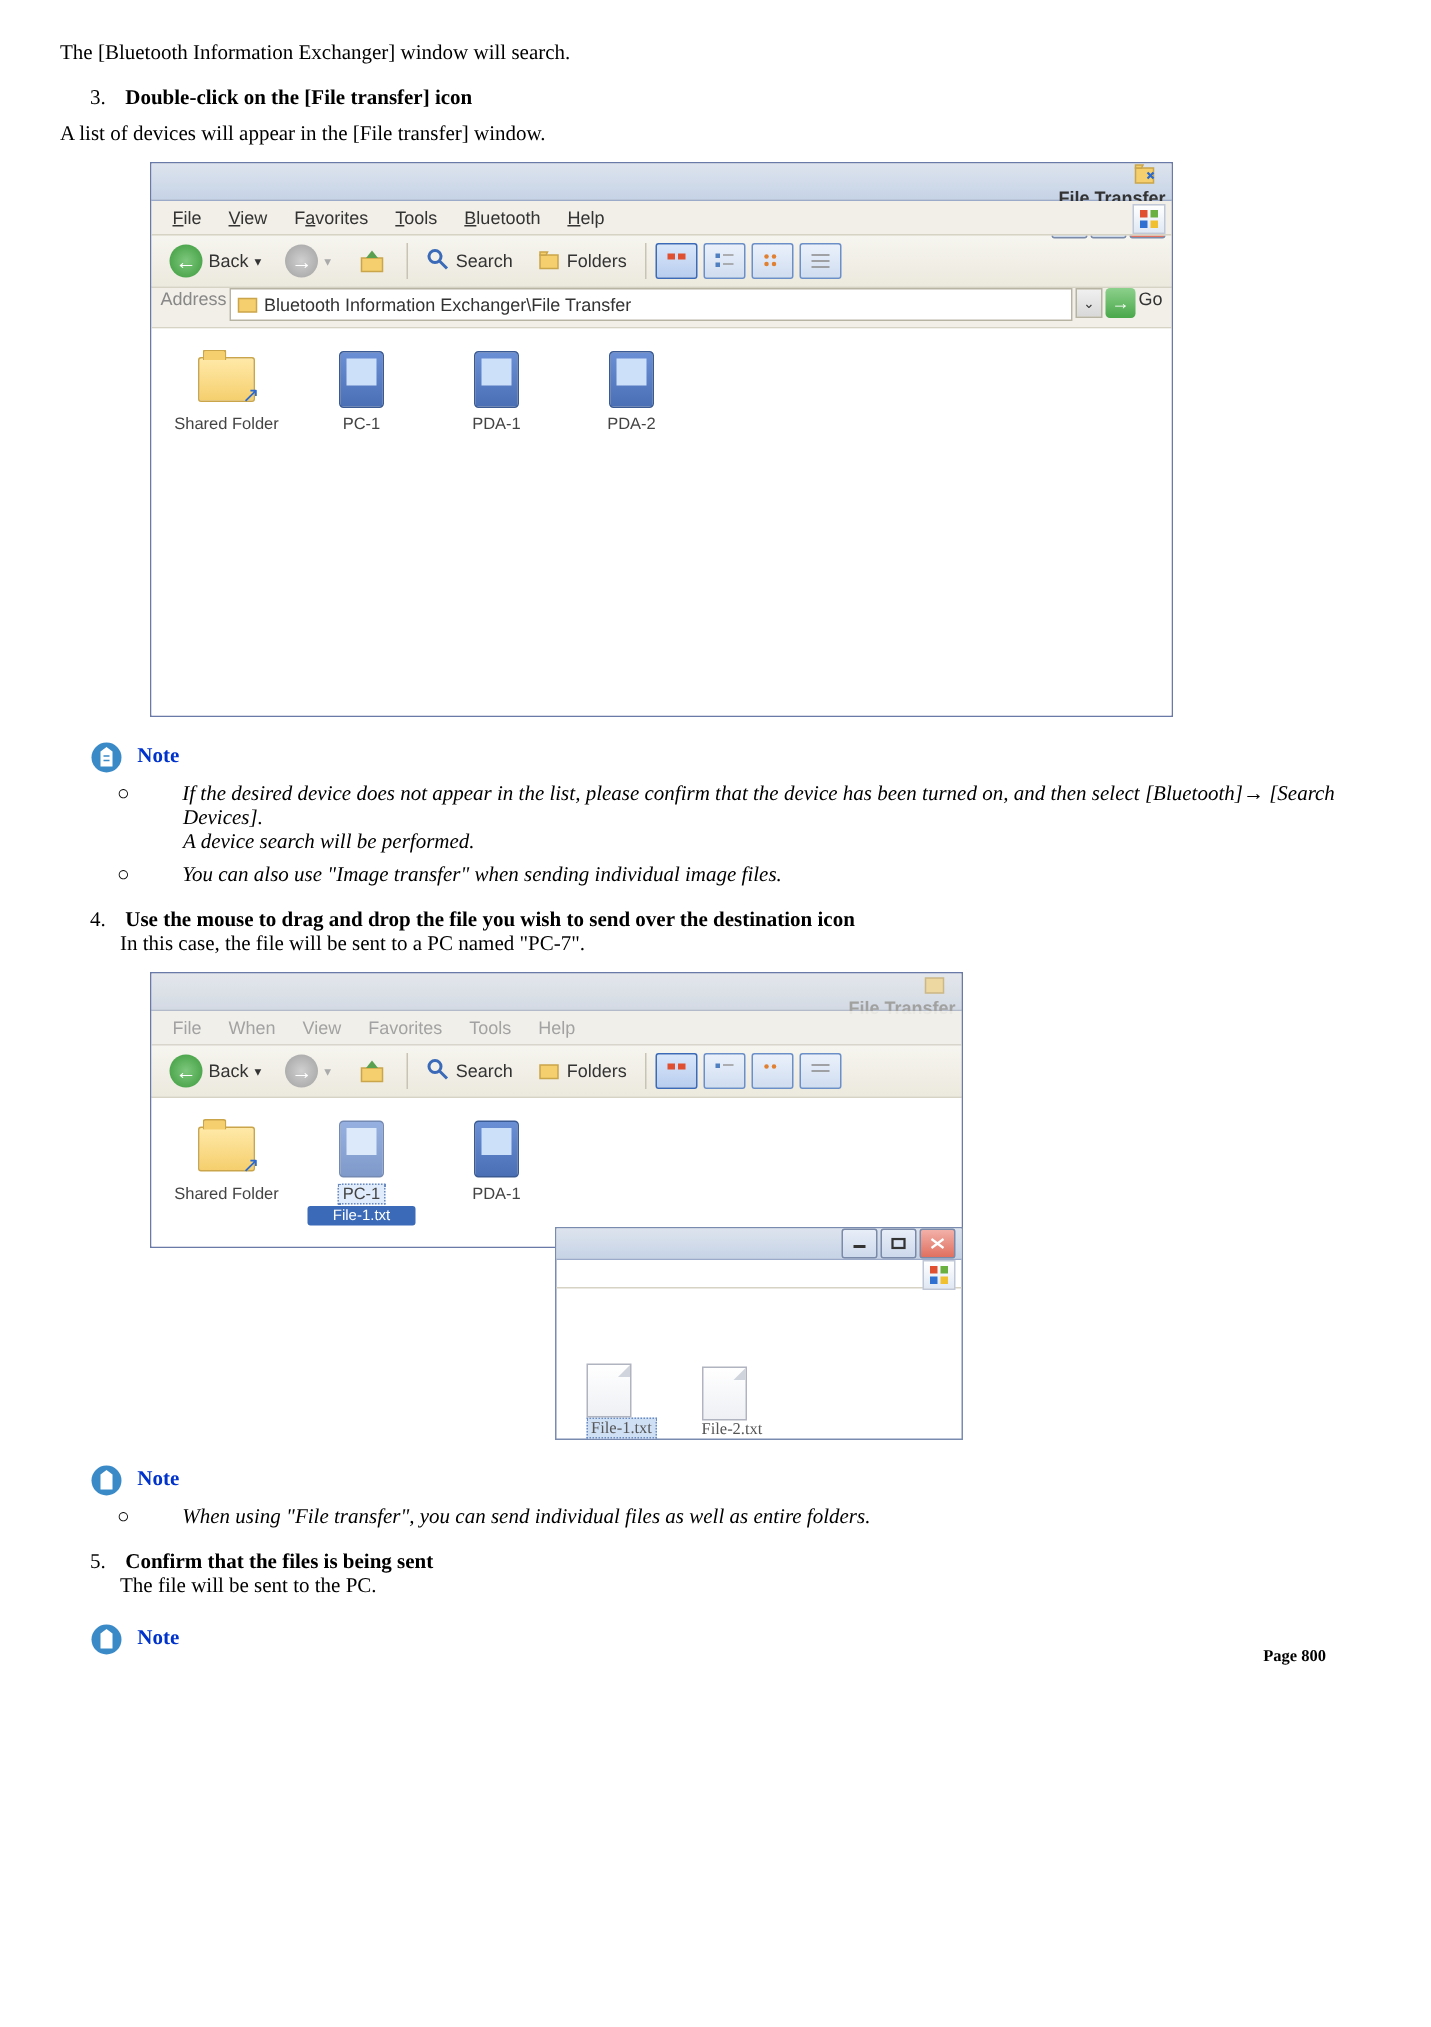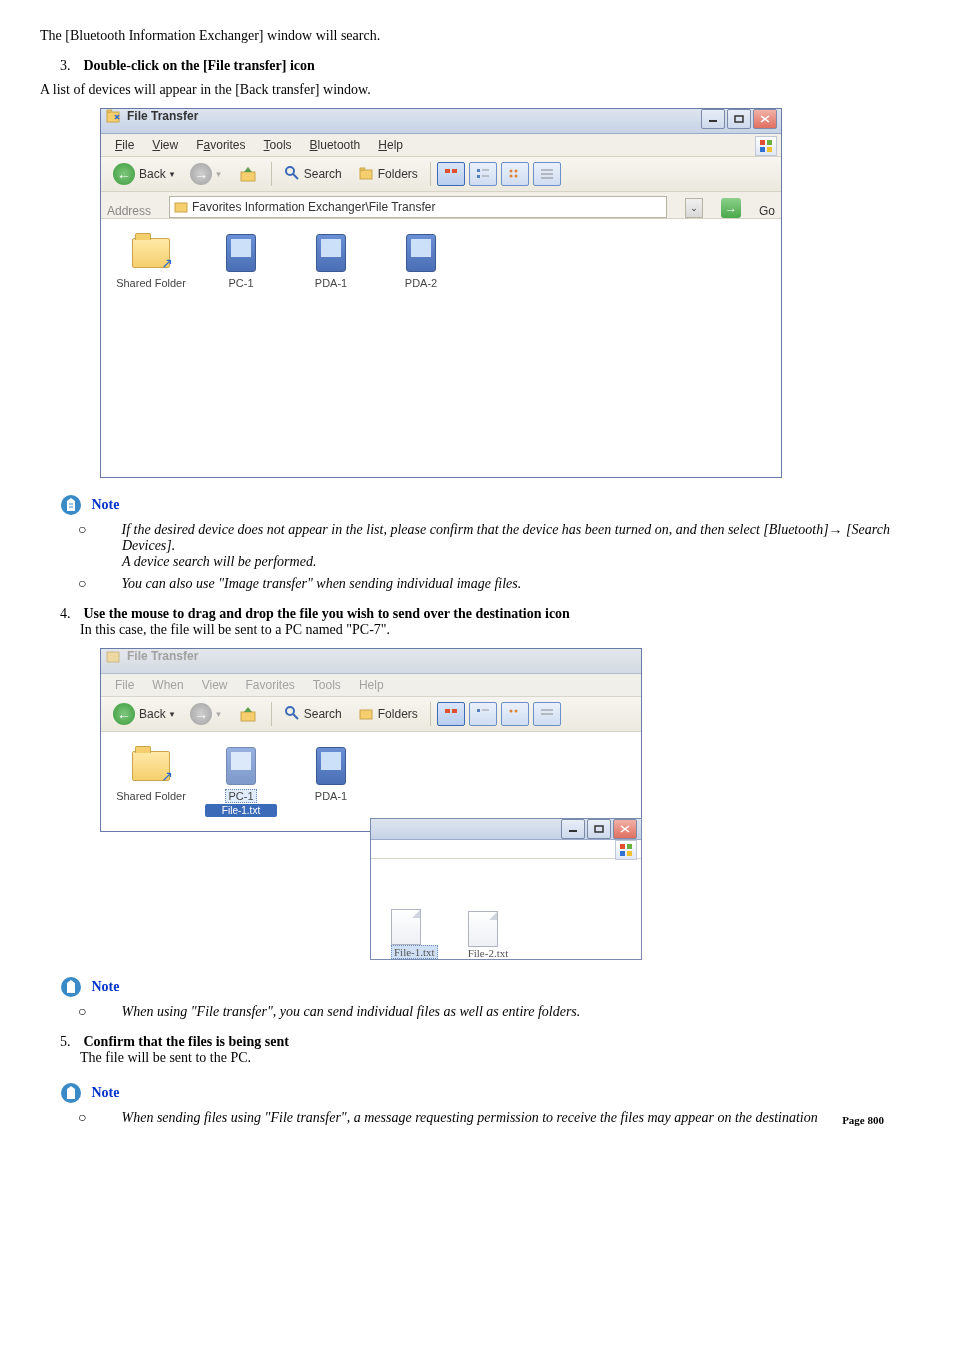--- a/index.html
+++ b/index.html
@@ -36,23 +36,24 @@
     background: #f5f4f0;
     font-family: Tahoma, Arial, sans-serif;
     font-size: 12px;
     color: #333;
     position: relative;
   }
   .titlebar {
     background: linear-gradient(#dde4ee, #c6d3e6);
     height: 24px;
     display: flex;
-    align-items: flex-start;
+    align-items: flex-end;
     padding: 0 4px;
     border-bottom: 1px solid #9aaac8;
+    flex-direction: column;
   }
   .titlebar .ticon {
     width: 16px; height: 16px; margin-right: 6px;
     display:inline-flex; align-items:center; justify-content:center;
   }
   .titlebar .ttitle { flex: 1; color: #333; font-weight: bold; }
   .winbtns { display:flex; gap:2px; }
   .winbtn {
     width: 22px; height: 18px;
     border: 1px solid #7a8aa8;
@@ -113,24 +114,24 @@
     width: 26px; height: 22px;
     border: 1px solid #6b8fc9;
     background: linear-gradient(#eaf1fb,#d0ddf0);
     border-radius: 2px;
     display:flex; align-items:center; justify-content:center;
   }
   .viewbtn.sel { border-color:#3a6ab8; background: linear-gradient(#d8e6fa,#b8cdee); }
   .addrbar {
     background: #f1efe7;
     height: 26px;
-    display:flex; align-items:flex-end;
+    display:flex; align-items:flex-start;
     padding: 0 6px;
     border-bottom: 1px solid #d6d2c4;
-    gap: 18px;
+    gap: 2px;
   }
   .addrlabel { color:#888; }
   .addrbox {
     flex:1; height:20px; background:#fff; border:1px solid #b8b4a4;
     display:flex; align-items:center; padding:0 4px; gap:4px;
   }
   .go-btn {
     width: 20px; height: 20px; border-radius: 3px;
     background: linear-gradient(#8cd08c,#4aa84a);
     display:flex; align-items:center; justify-content:center;
@@ -223,21 +224,21 @@
 </style>
 </head>
 <body>
 
 <div class="para indent1">The [Bluetooth Information Exchanger] window will search.</div>
 
 <div class="step-line">
   <span class="step-num">3.</span>
   <span class="step-bold">Double-click on the [File transfer] icon</span>
 </div>
-<div class="para indent1">A list of devices will appear in the [Back transfer] window.</div>
+<div class="para indent1">A list of devices will appear in the [File transfer] window.</div>
 
 <div class="win">
   <div class="titlebar">
     <span class="ticon">
       <svg viewBox="0 0 16 16">
           <rect x="2" y="3" width="12" height="10" fill="#f5cf6e" stroke="#caa54a"></rect>
           <path d="M2 3 L6 3 L7 1 L2 1 Z" fill="#f5cf6e" stroke="#caa54a"></path>
           <path d="M10 6 L14 10 M14 6 L10 10" stroke="#2a6ad0" stroke-width="1.5"></path>
         </svg>
     </span>
@@ -345,21 +346,21 @@
       </div>
   </div>
   <div class="addrbar">
     <span class="addrlabel">Address</span>
     <div class="addrbox">
       <span>
         <svg width="14" height="14" viewBox="0 0 14 14">
             <rect x="1" y="4" width="12" height="9" fill="#f5cf6e" stroke="#caa54a"></rect>
           </svg>
       </span>
-      <span>Favorites Information Exchanger\File Transfer</span>
+      <span>Bluetooth Information Exchanger\File Transfer</span>
     </div>
     <div class="dd-btn">⌄</div>
     <div class="go-btn">→</div>
     <span>Go</span>
   </div>
   <div class="content-area">
     <div class="fitem">
       <div class="ficon">
           <div class="folder-shape">
             <span class="arrow">↗</span>
@@ -580,18 +581,14 @@
 <div class="note-block">
   <span class="note-icon">
     <svg viewBox="0 0 22 22">
         <circle cx="11" cy="11" r="10" fill="#3a8ac8"></circle>
         <path d="M7 7 L11 4 L15 7 L15 17 L7 17 Z" fill="#fff"></path>
       </svg>
   </span>
   <span class="note-head">Note</span>
 </div>
 <div style="position:relative;">
-  <div class="bullet-item" style="margin-right:60px;">
-    <span class="circ">○</span>
-    <span>When sending files using "File transfer", a message requesting permission to receive the files may appear on the destination</span>
-  </div>
   <span class="page-num" style="bottom:0;">Page 800</span>
 </div>
 
 </body></html>

